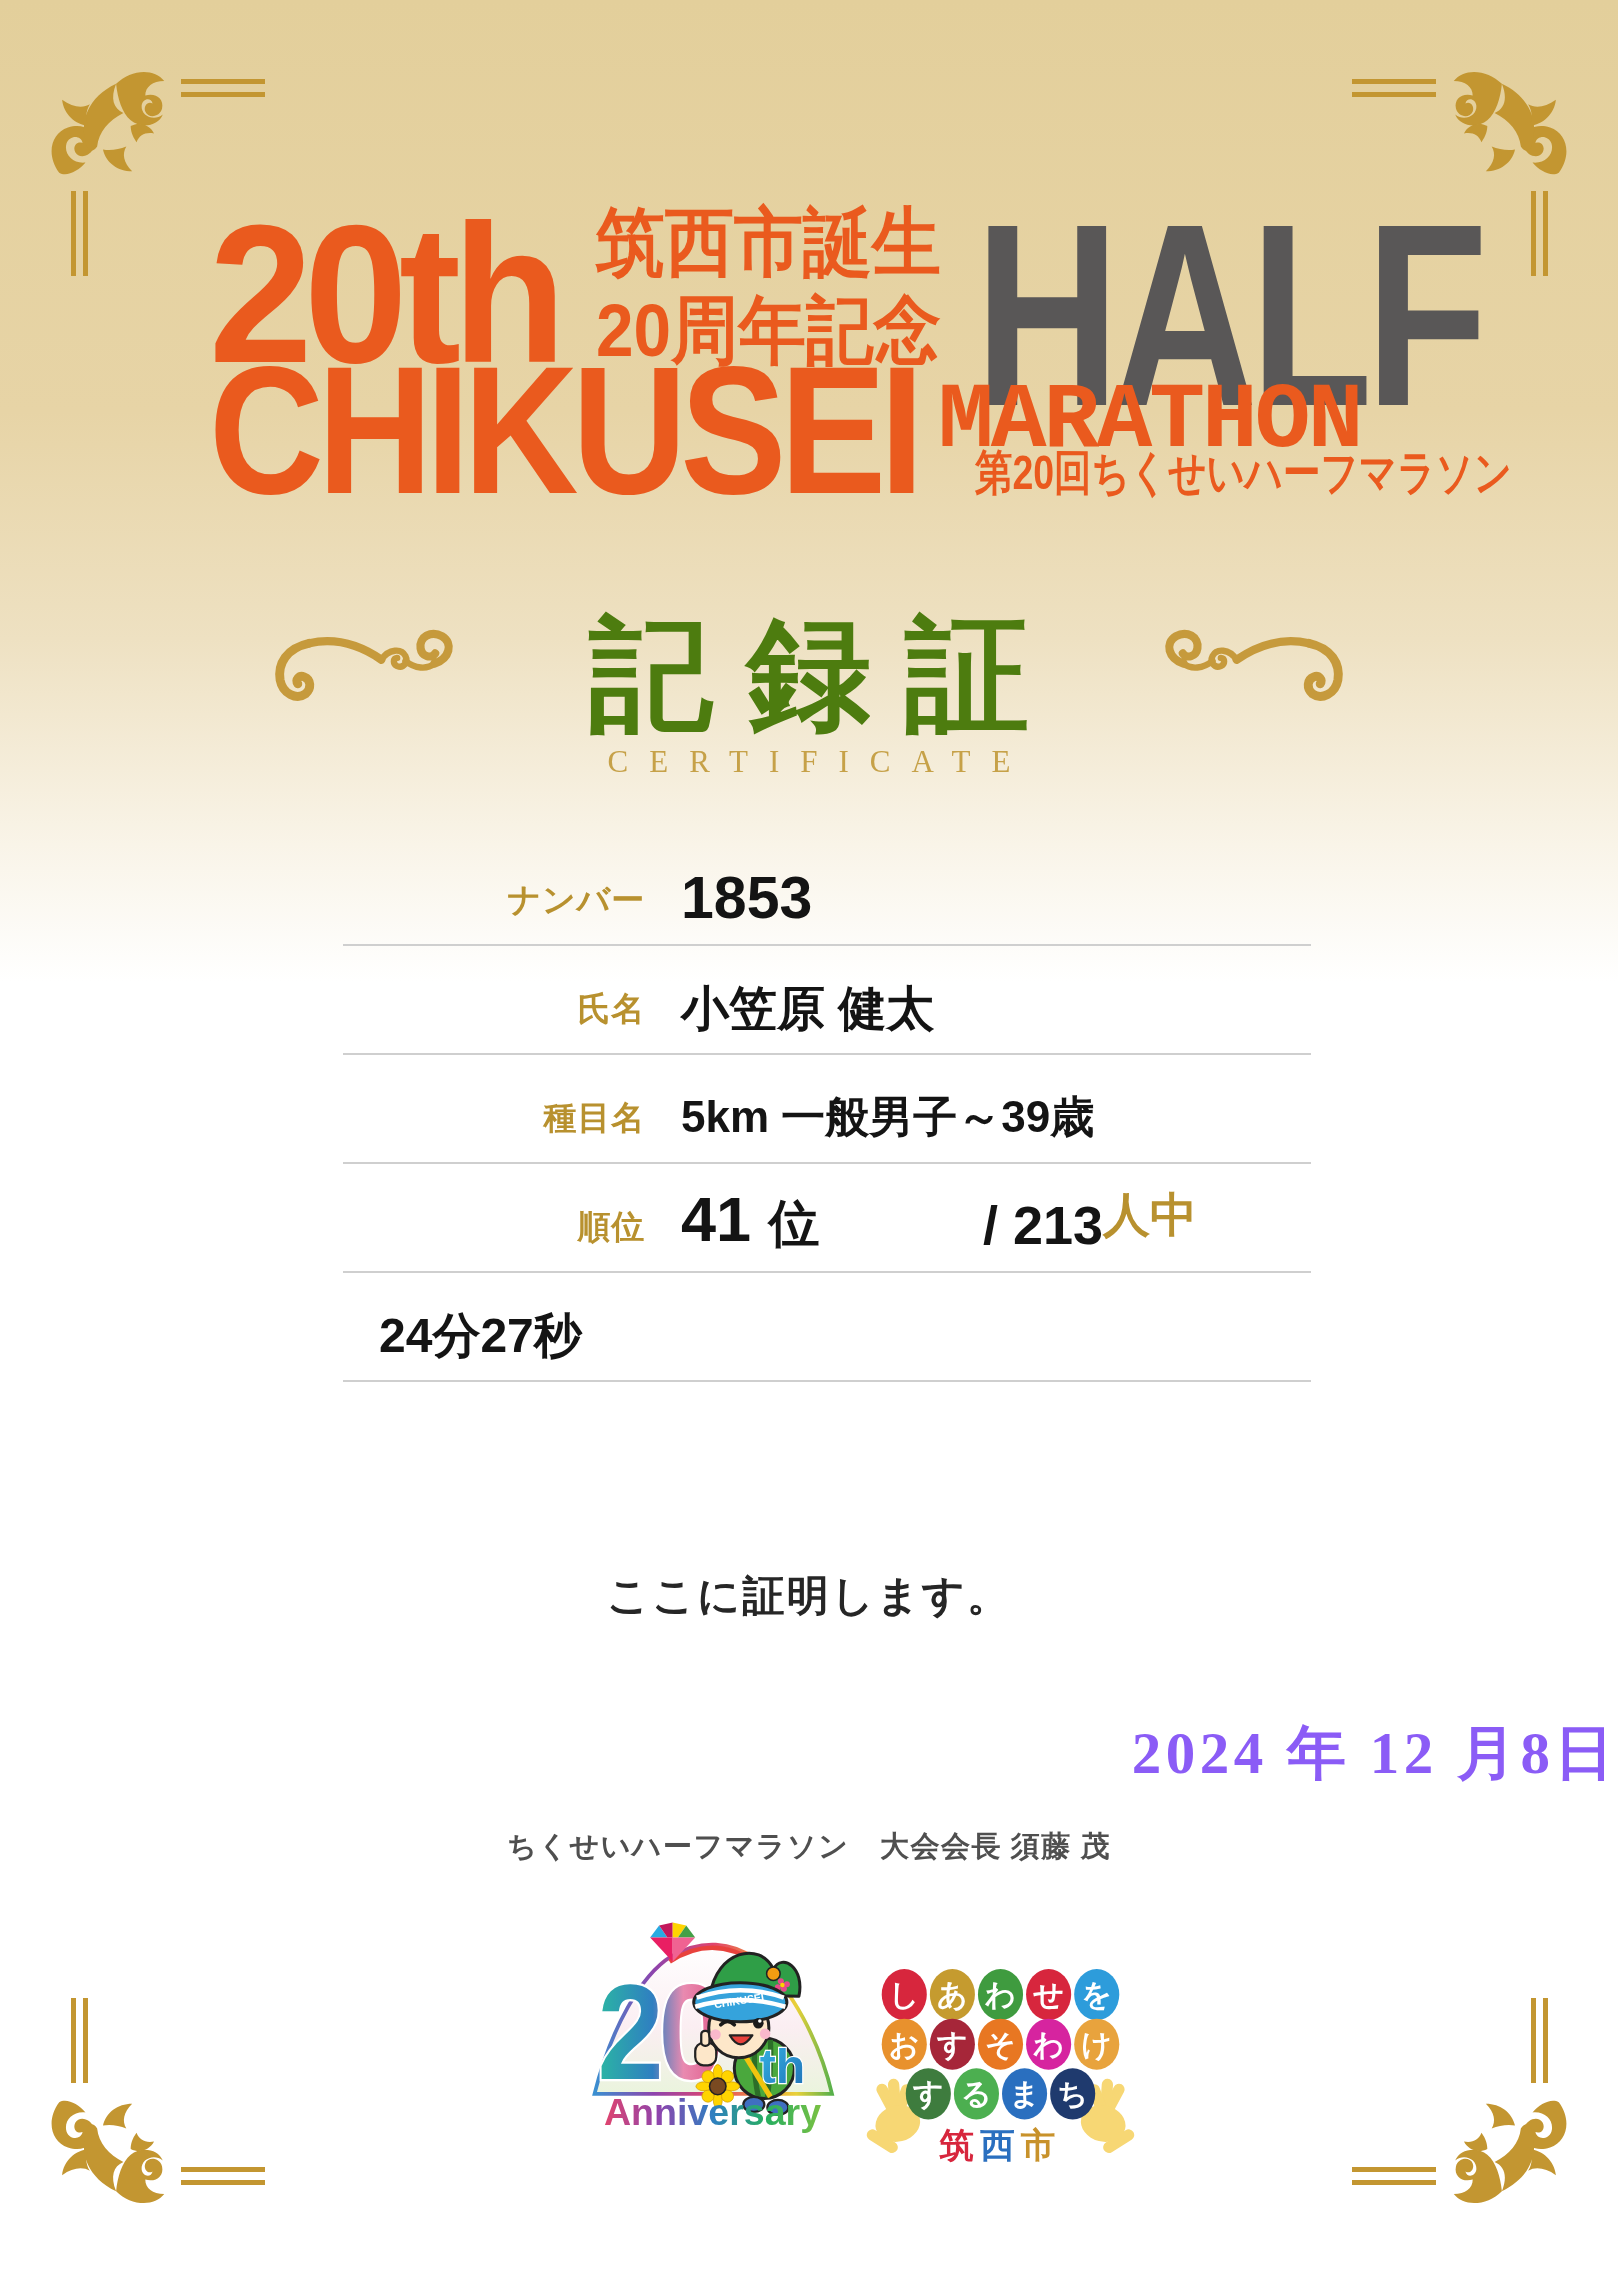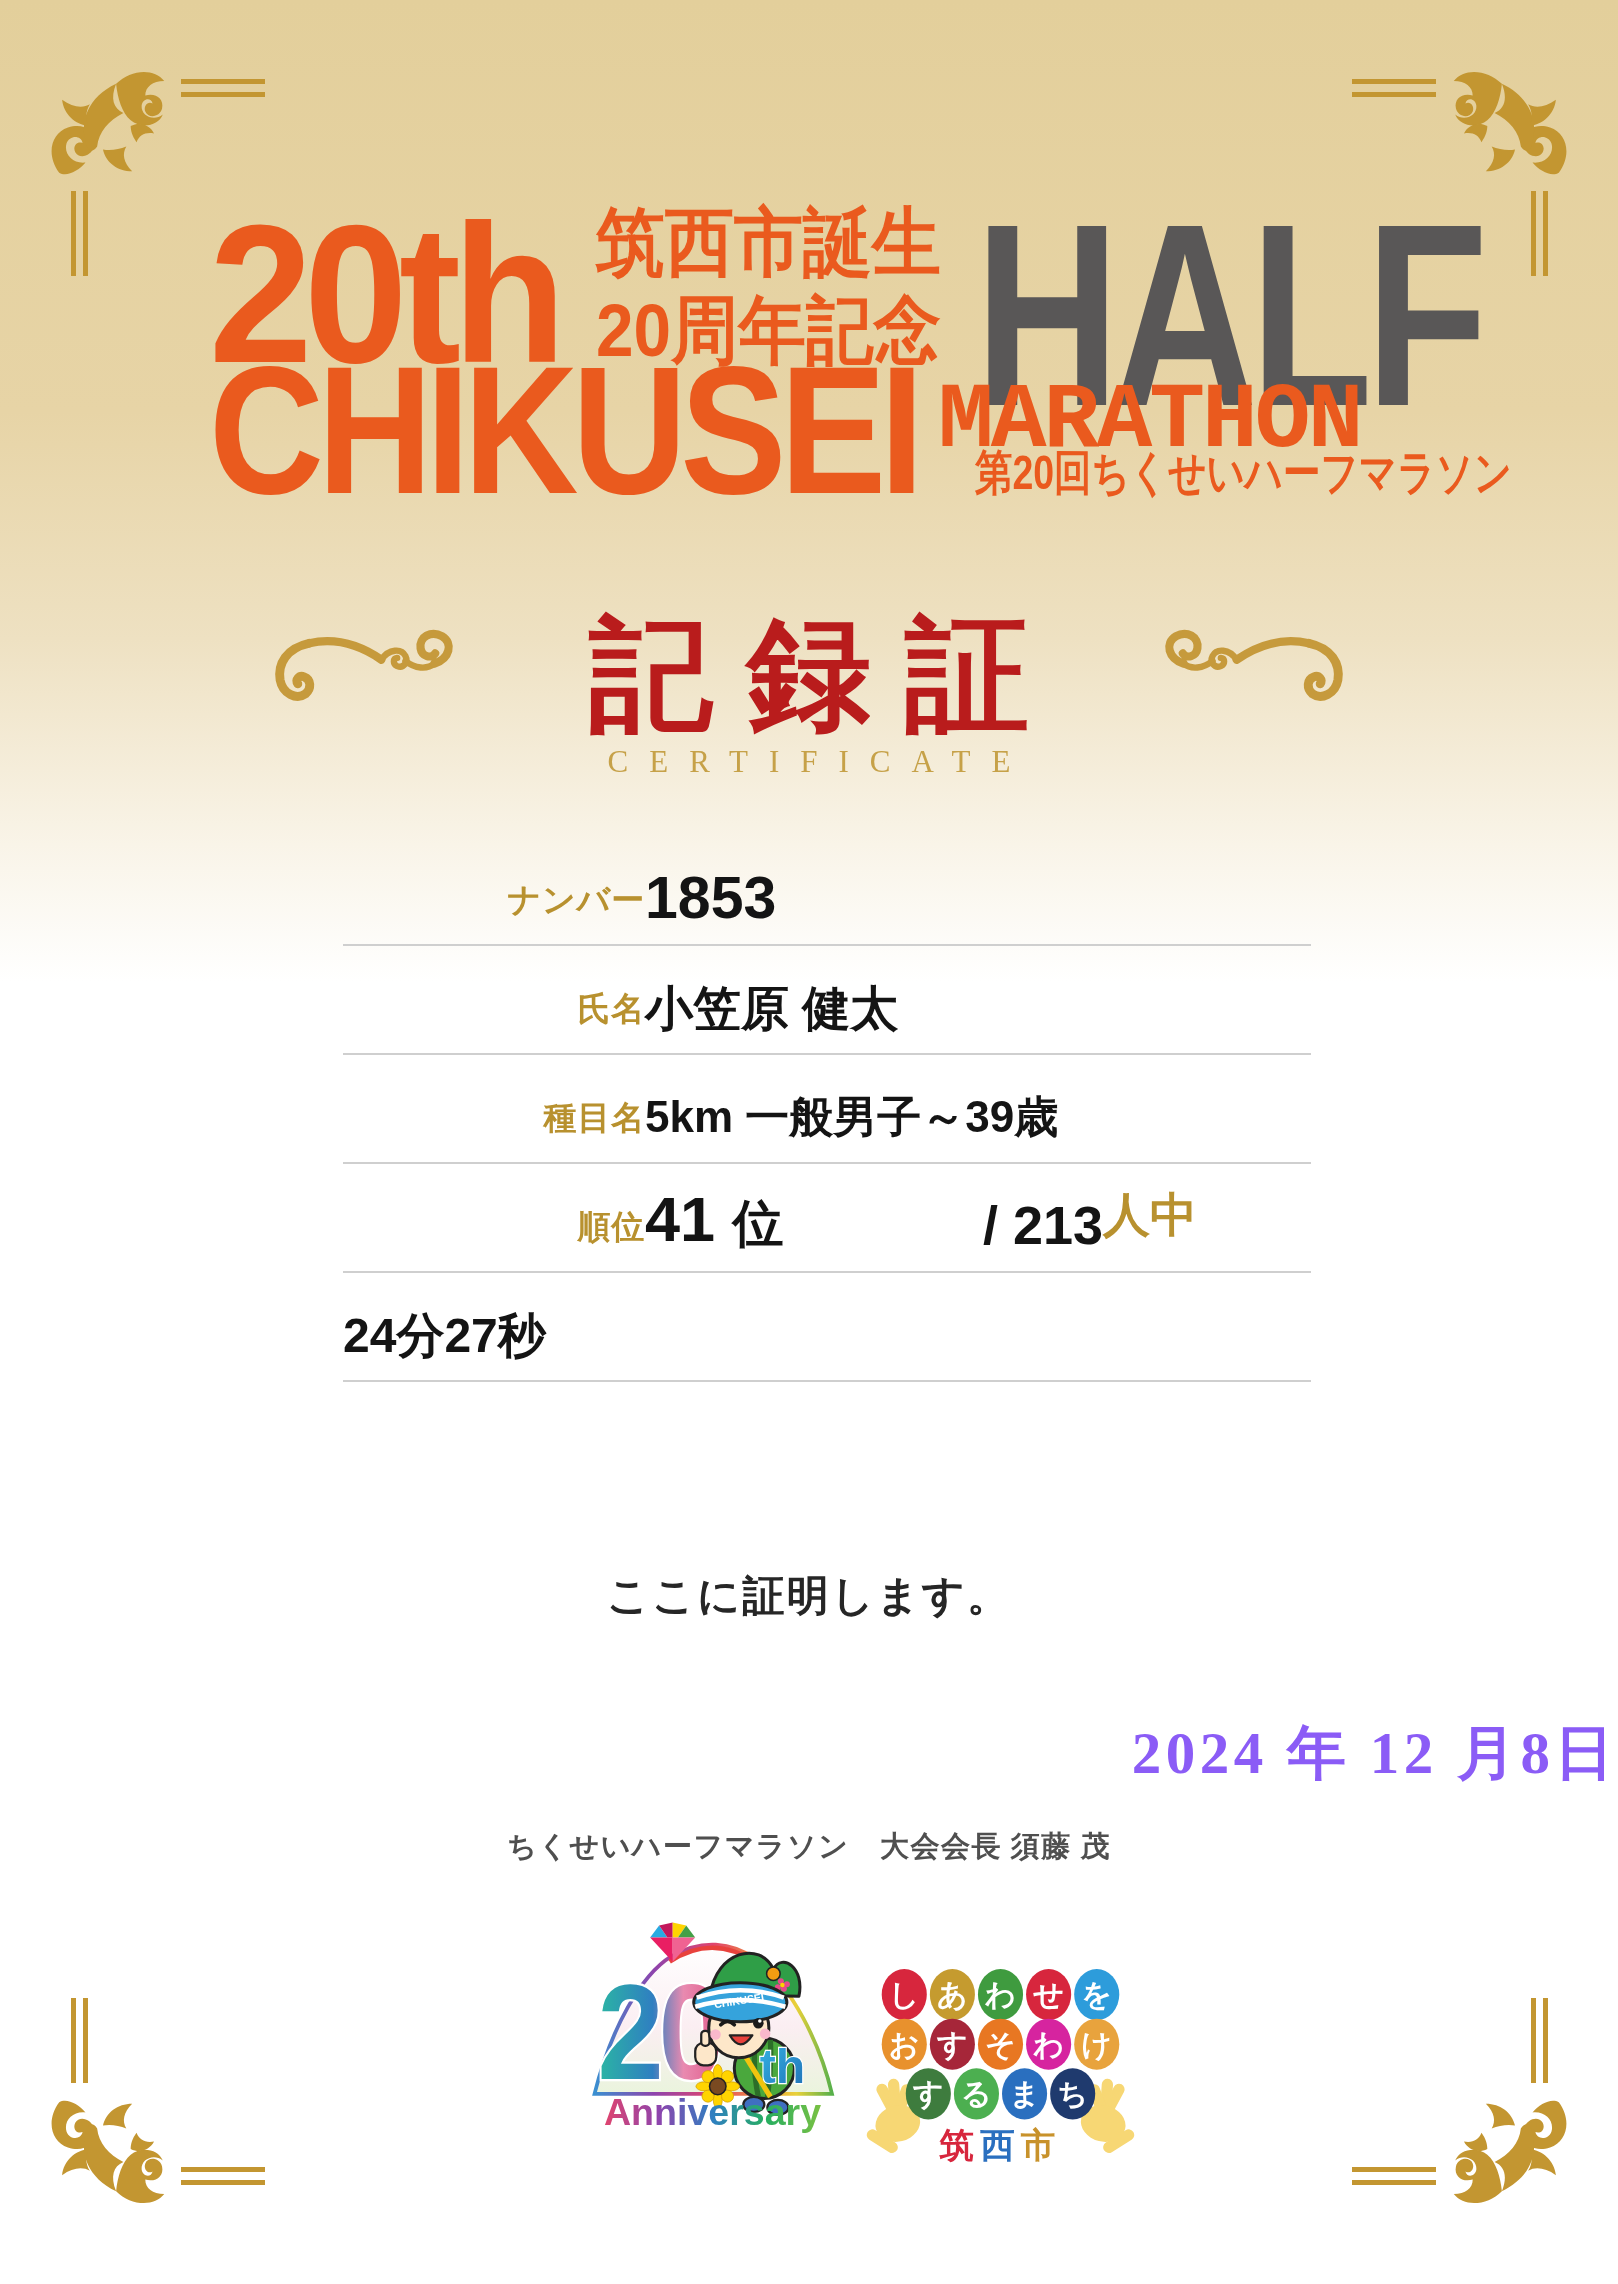--- a/index.html
+++ b/index.html
@@ -20,32 +20,32 @@
   #lg-20th{left:209px;top:197px;font-size:196px;letter-spacing:-9px;transform:scale(.95,1);}
   #lg-birth1{left:596px;top:205px;font-size:75px;font-weight:900;transform:scale(.92,1);}
   #lg-birth2{left:596px;top:293px;font-size:75px;font-weight:900;transform:scale(.90,1);}
   #lg-chikusei{left:209px;top:340px;font-size:181px;letter-spacing:-7.5px;transform:scale(.88,1);}
   #lg-half{left:975px;top:185px;font-size:260px;letter-spacing:-9px;transform:scale(.77,1);}
   #lg-marathon{left:938px;top:375px;font-size:93px;letter-spacing:-3px;transform:scale(1,1);font-family:Liberation Mono, monospace;}
   #lg-race3{left:975px;top:449px;font-size:48px;font-weight:900;transform:scale(.78,1);}
   
   .title-main{left:0;top:593px;width:1618px;text-align:center;
     font-family:"Liberation Serif","DejaVu Serif",serif;font-weight:700;
-    font-size:124px;letter-spacing:34px;padding-left:34px;box-sizing:border-box;color:#b91c1c;}
+    font-size:124px;letter-spacing:34px;padding-left:34px;box-sizing:border-box;color:#4d7c0f;}
   .title-sub{left:0;top:744px;width:1618px;text-align:center;
     font-family:"Liberation Serif","DejaVu Serif",serif;
     font-size:31px;letter-spacing:21px;padding-left:21px;box-sizing:border-box;color:#c6a148;}
   .swirl{position:absolute;width:203px;height:114px;}
   
   #rows{position:absolute;left:343px;top:837px;width:968px;}
   .row{position:relative;height:109px;border-bottom:2.3px solid #cfcfcf;
        display:flex;align-items:flex-end;box-sizing:border-box;padding-bottom:12px;}
   .lbl{width:302px;text-align:right;font-family:"Liberation Serif","DejaVu Serif",serif;
        font-weight:700;font-size:33px;color:#b8912f;letter-spacing:0.8px;padding-bottom:9px;white-space:nowrap;}
-  .val{font-weight:700;color:#141414;white-space:nowrap;}
+  .val{margin-left:36px;font-weight:700;color:#141414;white-space:nowrap;}
   .v-number{font-size:59px;}
   .v-name{font-size:48px;}
   .v-cat{font-size:44px;padding-bottom:3px;}
   .v-rank{font-size:63px;}
   .v-rank .unit{font-size:51px;}
   .v-time{font-size:48px;}
   .slash213{position:absolute;left:640px;bottom:15px;font-weight:700;font-size:54px;color:#141414;white-space:nowrap;}
   .ninchu{position:absolute;left:760px;bottom:24px;font-family:"Liberation Serif","DejaVu Serif",serif;
           font-weight:700;font-size:47px;color:#b8912f;white-space:nowrap;}
   

